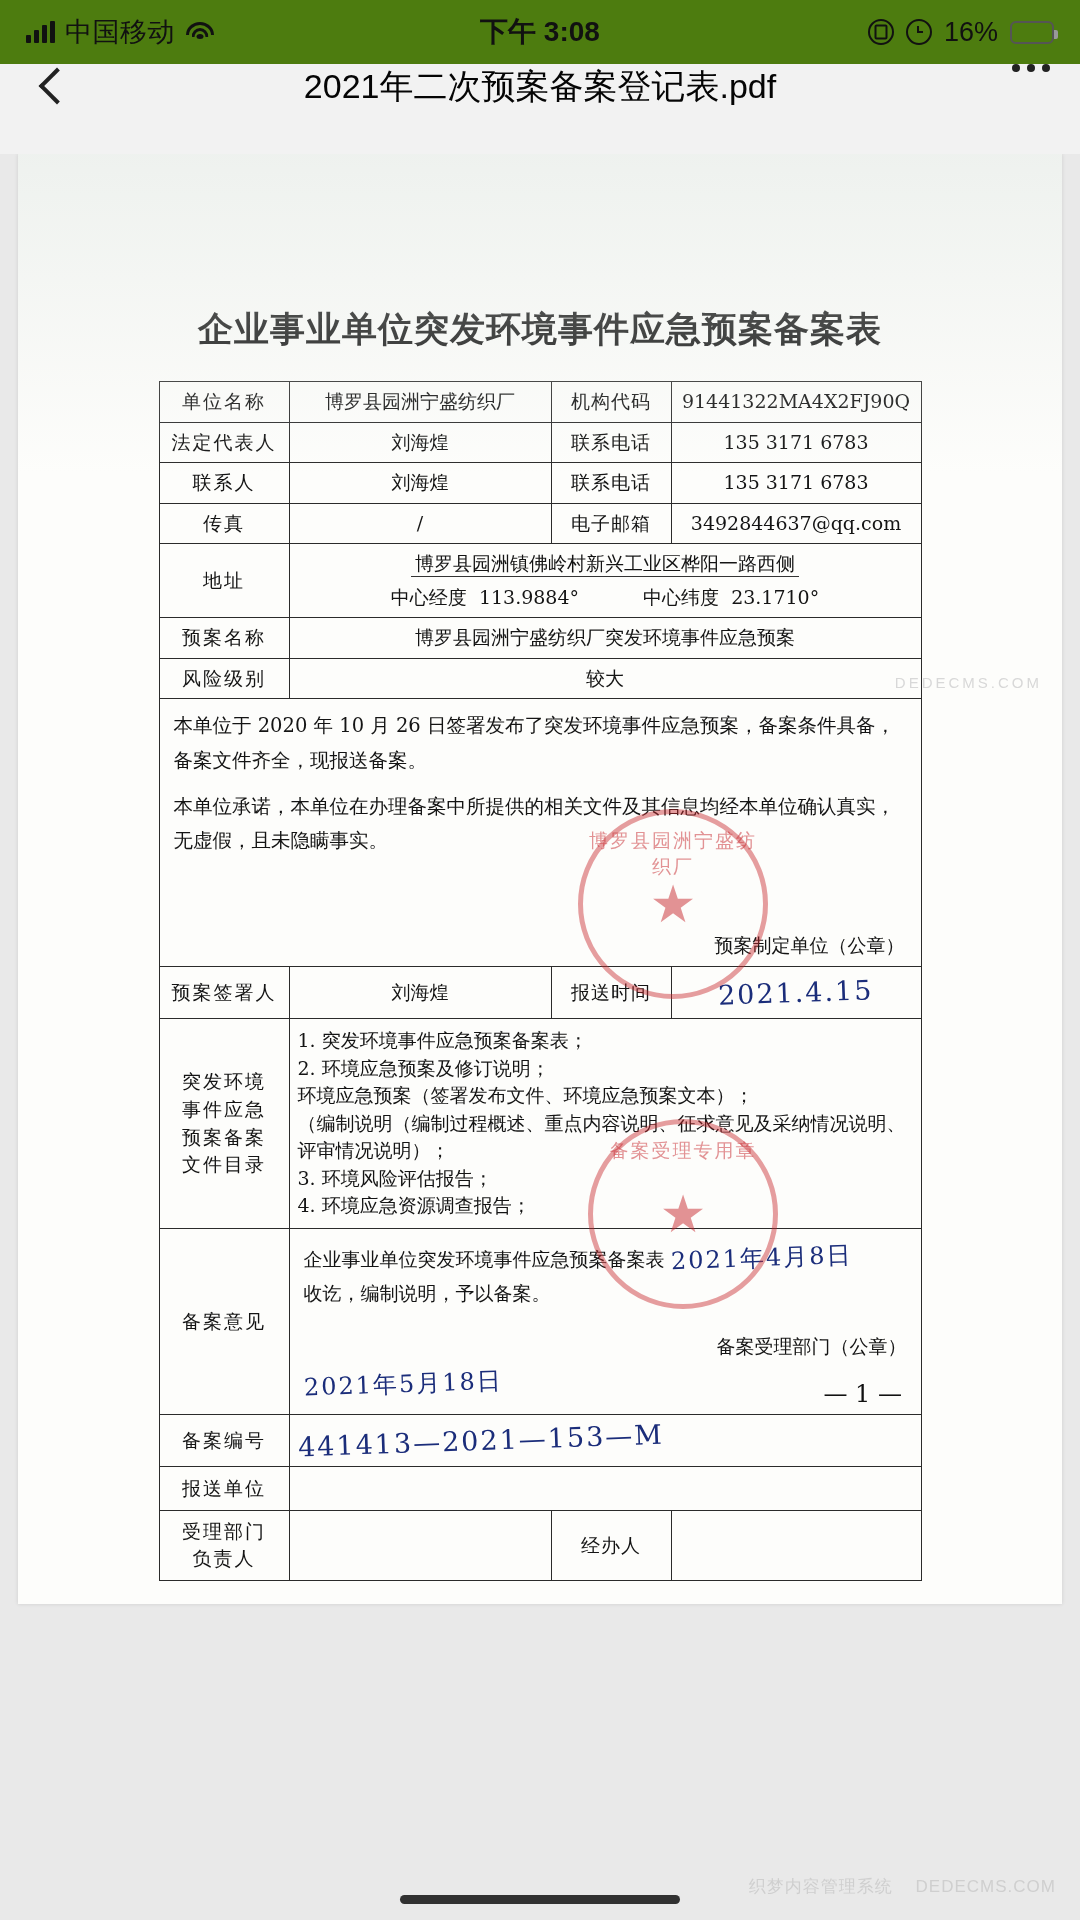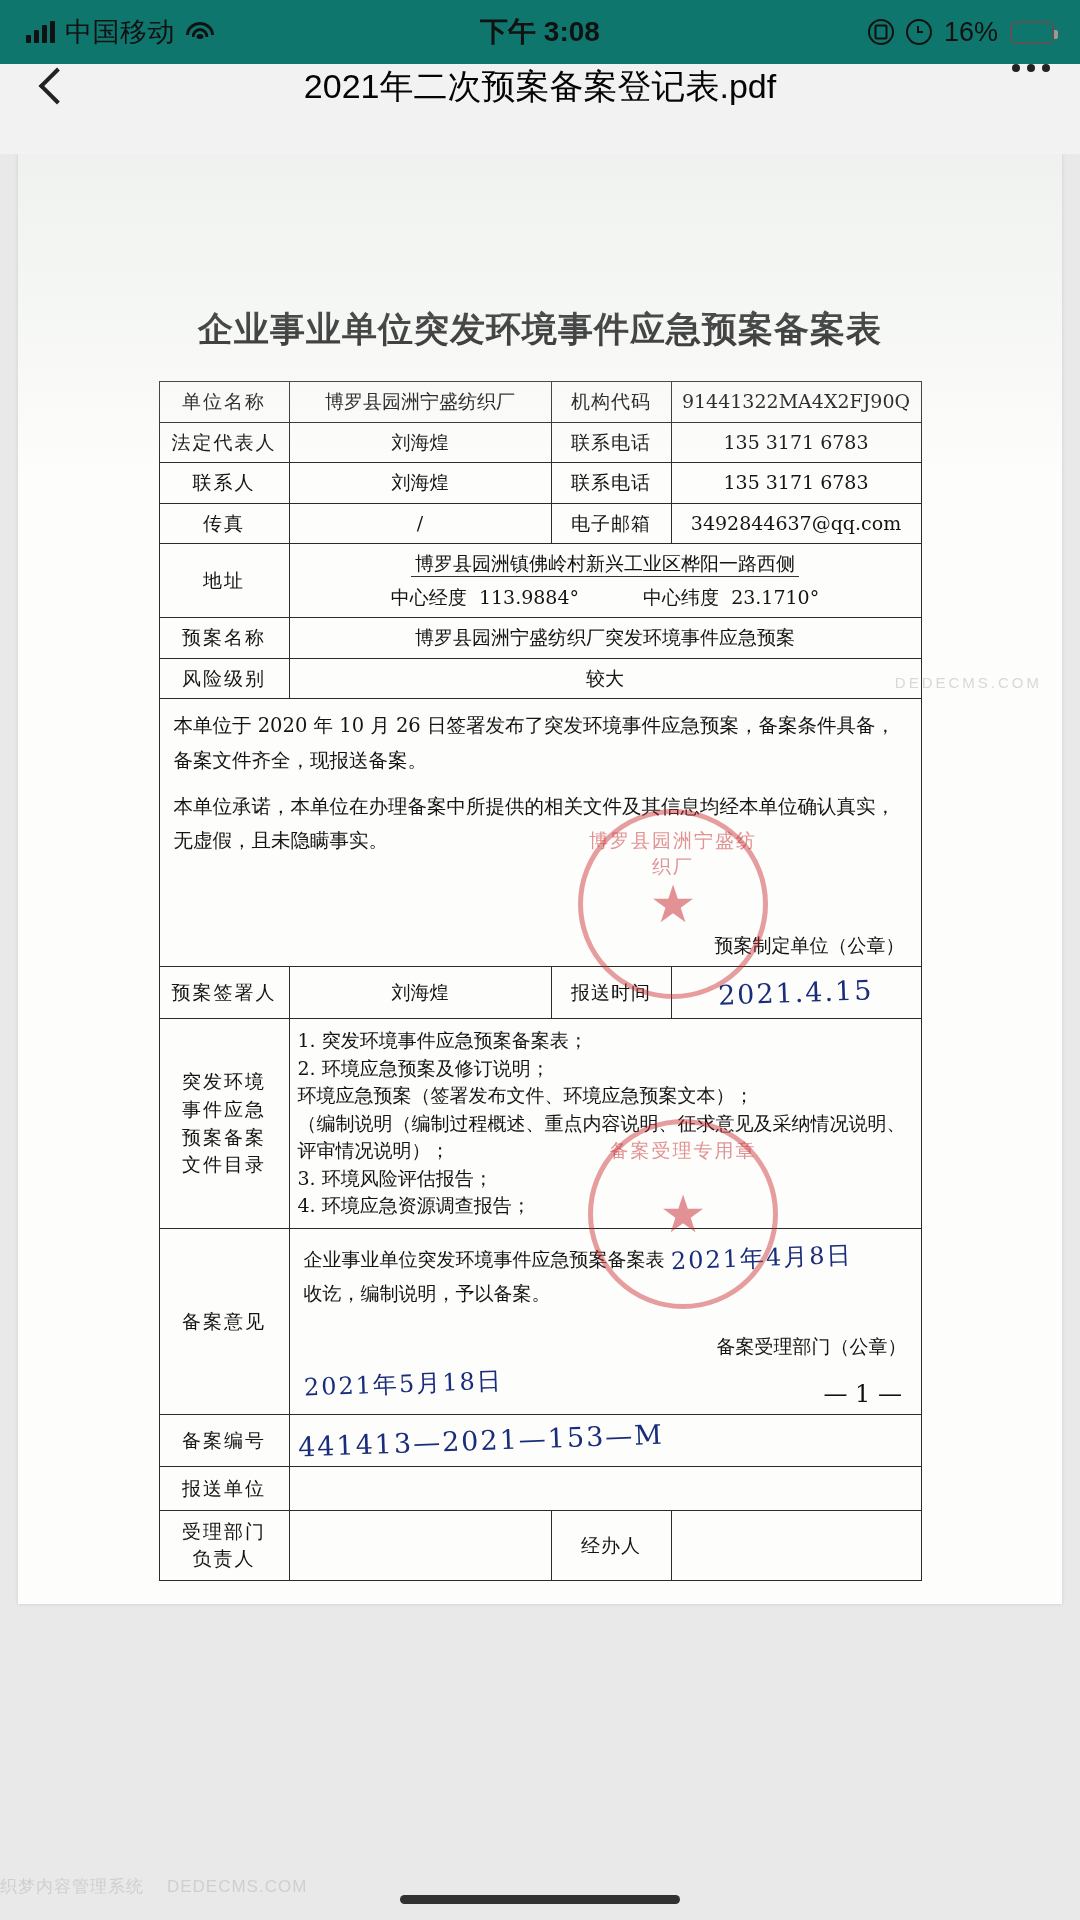--- a/index.html
+++ b/index.html
@@ -7,21 +7,21 @@
     width: 1080px; height: 1920px;
     font-family: "Liberation Sans", sans-serif;
     background: #e9e9e9;
     overflow: hidden;
   }
   body { position: relative; }
 
   
   .statusbar {
     height: 64px;
-    background: #0f766e;
+    background: #4d7c0f;
     display: flex; align-items: center;
     padding: 0 26px;
     position: relative;
   }
   .sb-left { display: flex; align-items: center; gap: 10px; }
   .signal { display: flex; align-items: flex-end; gap: 3px; height: 22px; }
   .signal i { display: block; width: 5px; background: #111; border-radius: 1px; }
   .signal i:nth-child(1) { height: 8px; }
   .signal i:nth-child(2) { height: 13px; }
   .signal i:nth-child(3) { height: 18px; }
@@ -183,21 +183,21 @@
   .page-num {
     position: absolute; right: 160px; bottom: 196px;
     font-family: "DejaVu Serif", serif; font-size: 24px; color: #111;
   }
   .watermark2 {
     position: absolute; right: 20px; top: 520px;
     font-size: 15px; color: #d8d8d8; letter-spacing: 3px;
   }
   .bottom-wm {
     position: absolute; left: 0; right: 0; bottom: 22px;
-    padding-right: 24px;
+    text-align: right; padding-right: 24px;
     font-size: 17px; color: #cfcfcf; letter-spacing: 1px;
   }
   .home-indicator {
     position: absolute; left: 50%; bottom: 16px; transform: translateX(-50%);
     width: 280px; height: 9px; border-radius: 5px; background: #111; opacity: .85;
   }
 </style>
 </head>
 <body>
 

